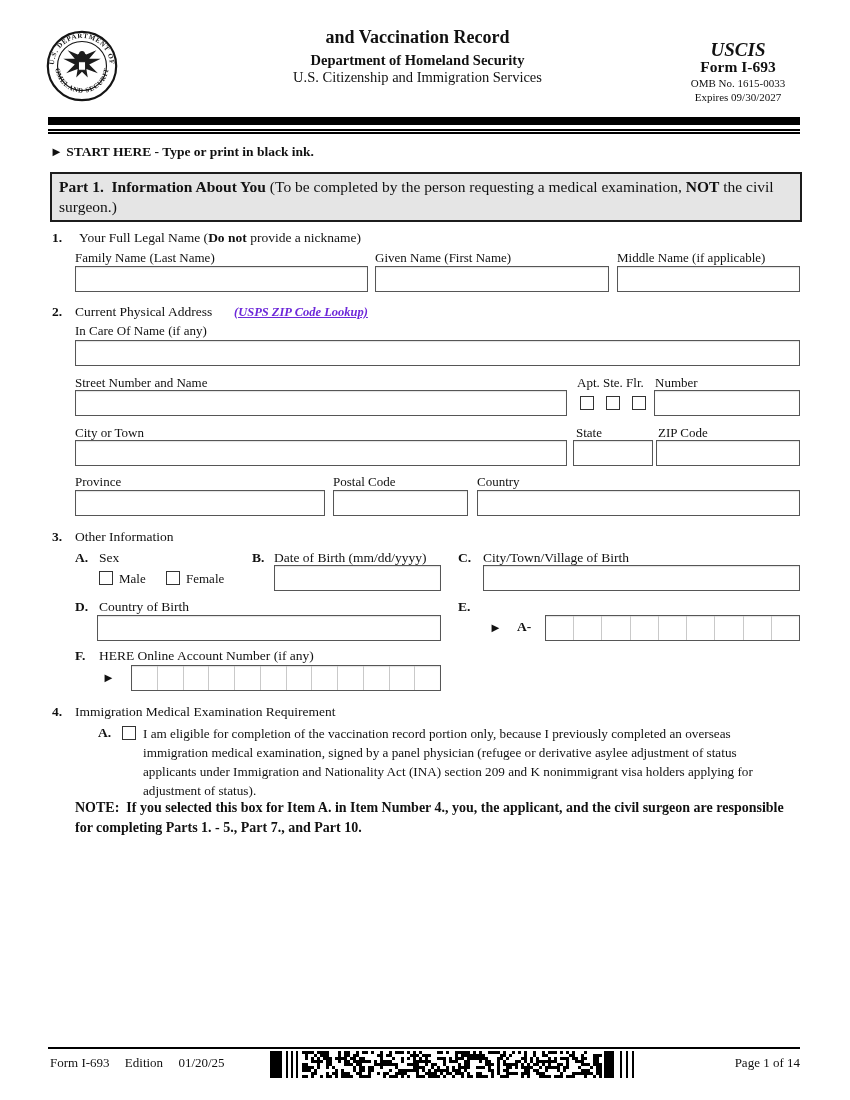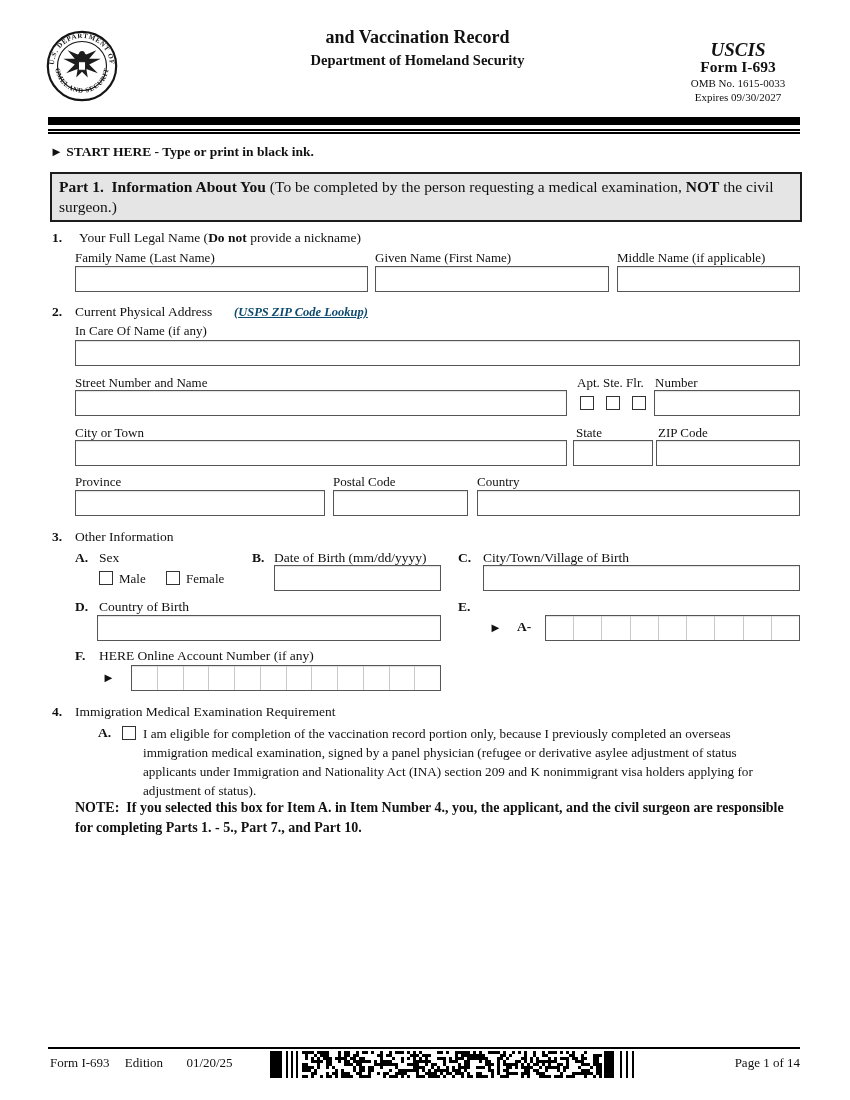--- a/index.html
+++ b/index.html
@@ -27,21 +27,21 @@
   
   .field-box{position:absolute;box-sizing:border-box;border:1.5px solid #565656;
              background:#fff;height:26px;font-family:"Liberation Serif",serif;
              font-size:13px;padding:2px 4px;border-radius:0;box-shadow:inset 0 1px 1px rgba(0,0,0,.12);}
   .checkbox{position:absolute;box-sizing:border-box;width:14px;height:14px;
             border:1.5px solid #333;background:#fff;}
   .comb{position:absolute;box-sizing:border-box;border:1.5px solid #565656;background:#fff;
         display:flex;box-shadow:inset 0 1px 1px rgba(0,0,0,.12);}
   .comb-cell{flex:1;border-right:1px solid #c9c9c9;}
   .comb-cell:last-child{border-right:none;}
-  .link{color:#0c4a6e;font-weight:bold;font-style:italic;text-decoration:underline;
+  .link{color:#6d28d9;font-weight:bold;font-style:italic;text-decoration:underline;
         font-size:12.5px;cursor:pointer;white-space:nowrap;}
   .para{font-size:13.2px;line-height:19px;}
   .note{font-size:14px;line-height:19.5px;font-weight:bold;white-space:pre-wrap;}
   .arrow{font-size:13px;}
   
   .footer-text{font-size:13px;}
 </style>
 </head>
 <body>
 
@@ -65,20 +65,21 @@
         <path d="M50 30 L44 34 L30 28 L40 40 L24 40 L40 48 L28 60 L44 54 L42 66 L50 58 L58 66 L56 54 L72 60 L60 48 L76 40 L60 40 L70 28 L56 34 Z" fill="#1c1c1c"></path>
         <circle cx="50" cy="33" r="4" fill="#1c1c1c"></circle>
         <rect x="45" y="44" width="10" height="12" fill="#fff" stroke="#1c1c1c" stroke-width="1.5"></rect>
       </g>
     </svg>
   </div>
 
   <div class="abs center" style="left:145px;top:26px;width:545px;">
     <div class="title1">and Vaccination Record</div>
     <div class="sub1">Department of Homeland Security</div>
+    <div class="sub2">U.S. Citizenship and Immigration Services</div>
   </div>
 
   <div class="abs center" style="left:672px;top:41px;width:132px;">
     <div class="agency">USCIS</div>
     <div class="formno">Form I-693</div>
     <div class="omb">OMB No. 1615-0033</div>
     <div class="omb">Expires 09/30/2027</div>
   </div>
 
   <div class="abs rule-thick" style="left:48px;top:117px;width:752px;"></div>
@@ -190,21 +191,21 @@
   <span class="abs num" style="left:98px;top:725px;">A.</span>
   <div class="checkbox" style="left:122px;top:726px;"></div>
   <div class="abs para" style="left:143px;top:724px;width:648px;">I am eligible for completion of the vaccination record portion only, because I previously completed an overseas immigration medical examination, signed by a panel physician (refugee or derivative asylee adjustment of status applicants under Immigration and Nationality Act (INA) section 209 and K nonimmigrant visa holders applying for adjustment of status).</div>
 
   <div class="abs note" style="left:75px;top:798px;width:722px;">NOTE:  If you selected this box for Item A. in Item Number 4., you, the applicant, and the civil surgeon are responsible for completing Parts 1. - 5., Part 7., and Part 10.</div>
 
   <div class="abs rule-thin" style="left:48px;top:1047px;width:752px;"></div>
   <div class="abs footer-text" style="left:50px;top:1055px;">
     <span>Form I-693</span>
     <span style="margin-left:12px;">Edition</span>
-    <span style="margin-left:20px;">01/20/25</span>
+    <span style="margin-left:12px;">01/20/25</span>
   </div>
   <div class="abs" style="left:270px;top:1051px;width:370px;height:27px;">
     <svg id="barcode-svg" width="370" height="27">
         <rect x="0" y="0" width="12" height="27" fill="#000"></rect>
         <rect x="16" y="0" width="2" height="27" fill="#000"></rect>
         <rect x="21" y="0" width="2" height="27" fill="#000"></rect>
         <rect x="26" y="0" width="2" height="27" fill="#000"></rect>
         <rect x="32" y="0" width="3" height="3" fill="#000"></rect>
         <rect x="32" y="12" width="3" height="3" fill="#000"></rect>
         <rect x="32" y="15" width="3" height="3" fill="#000"></rect>

